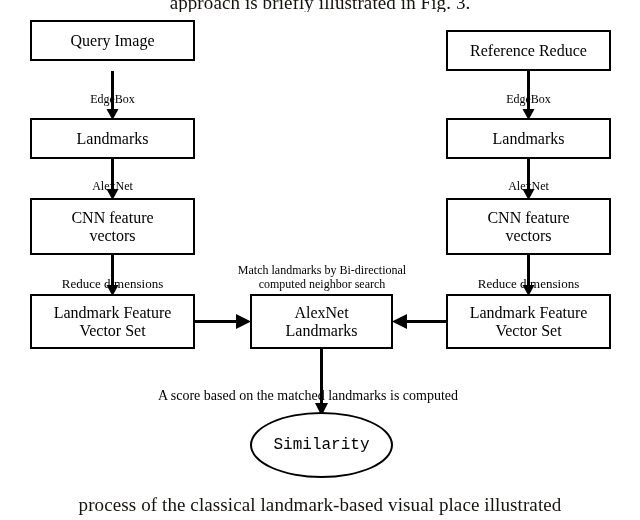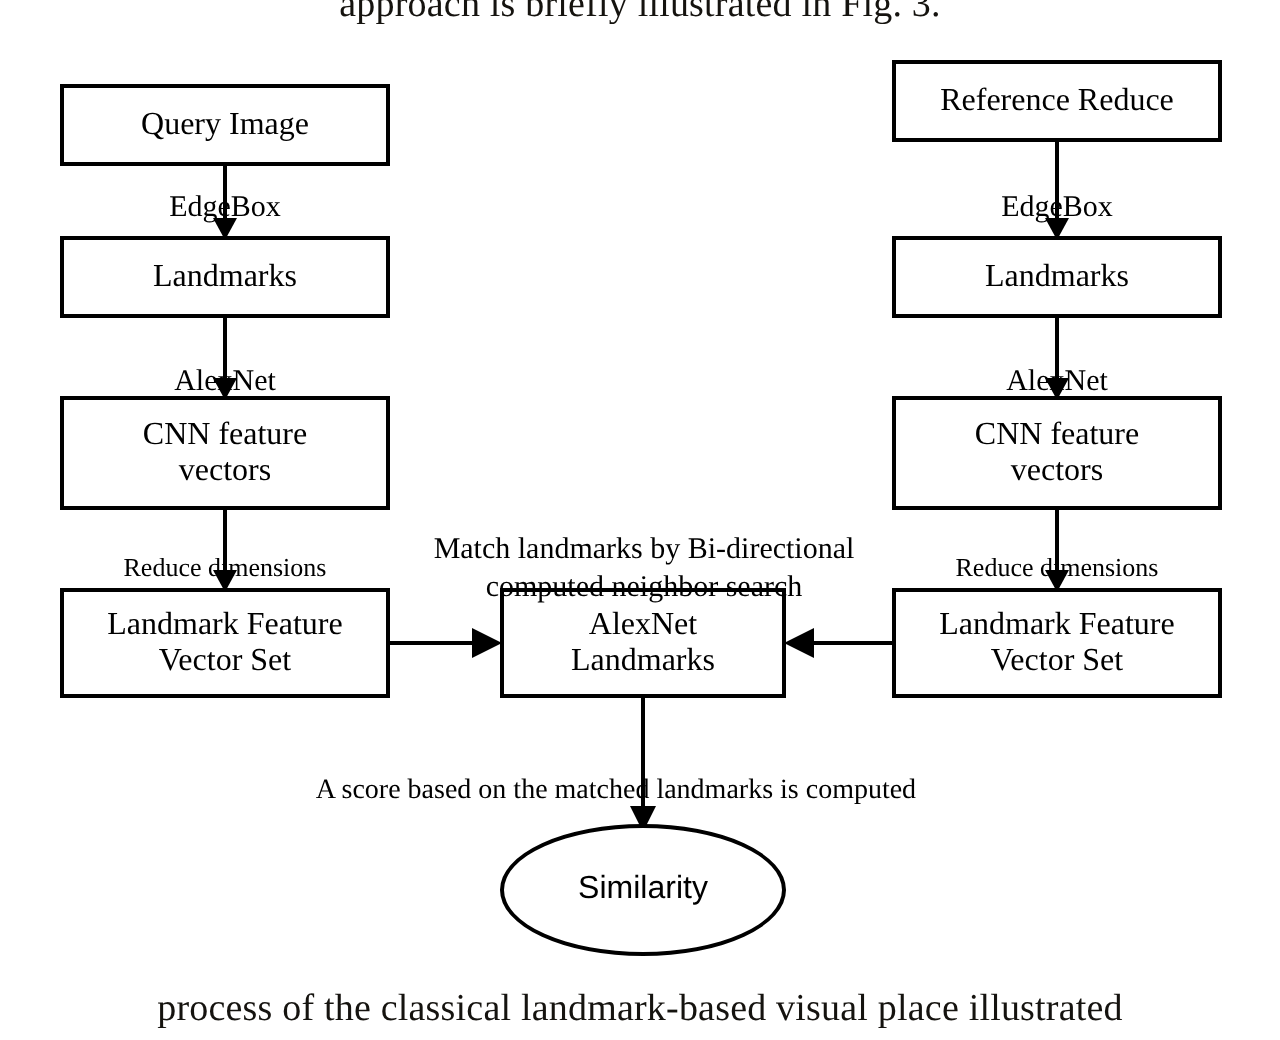--- a/index.html
+++ b/index.html
@@ -74,31 +74,31 @@
   .ellipse {
     position: absolute;
     box-sizing: border-box;
     background: #ffffff;
     border: 2px solid #000000;
     border-radius: 50%;
     display: flex;
     align-items: center;
     justify-content: center;
     text-align: right;
-    font-family: Liberation Sans, sans-serif;
+    font-family: Liberation Mono, monospace;
     font-size: 16px;
     color: #000000;
     z-index: 3;
   }
 
   
   .edgelabel {
     position: absolute;
     font-family: "Liberation Serif", "DejaVu Serif", serif;
-    font-size: 15px;
+    font-size: 12px;
     line-height: 1.18;
     color: #000000;
     text-align: center;
     white-space: pre-line;
     z-index: 4;
     background: transparent;
   }
   .edgelabel.small { font-size: 13px; }
   .edgelabel.wide  { font-size: 14px; }
 
@@ -152,21 +152,21 @@
       <polygon points="522.5,189 534.5,189 528.5,200"></polygon>
       <polygon points="522.5,285 534.5,285 528.5,296"></polygon>
 
       <polygon points="236,314 236,329 251,321.5"></polygon>
       <polygon points="407,314 407,329 392,321.5"></polygon>
 
       <polygon points="315,403 328,403 321.5,416"></polygon>
     </g>
   </svg>
 
-  <div class="node" style="left:30px; top:42px; width:165px; height:41px;">
+  <div class="node" style="left:30px; top:20px; width:165px; height:41px;">
     <span class="lbl">Query Image</span>
   </div>
 
   <div class="edgelabel" style="left:30px; top:78px; width:165px;">
     <span>EdgeBox</span>
   </div>
 
   <div class="node" style="left:30px; top:118px; width:165px; height:41px;">
     <span class="lbl">Landmarks</span>
   </div>

